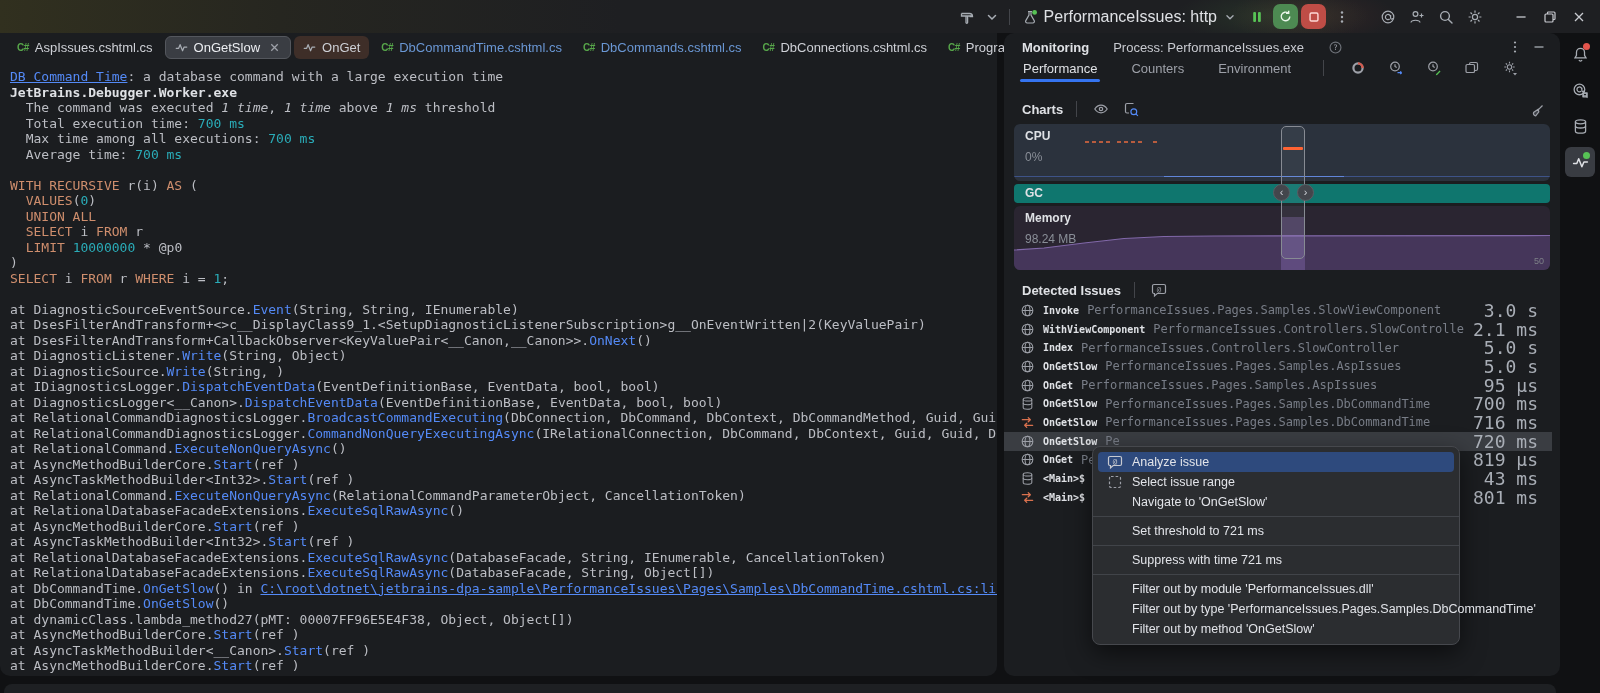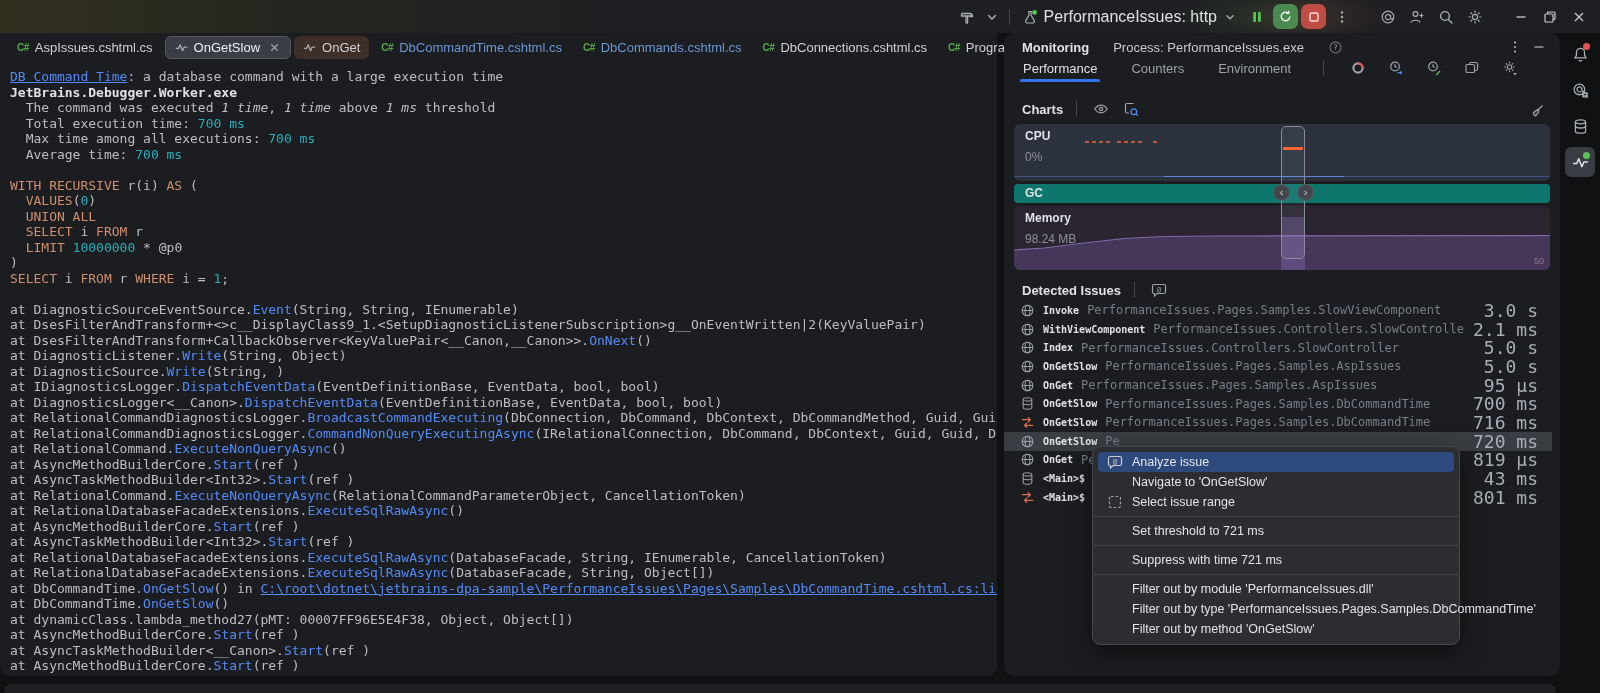--- a/index.html
+++ b/index.html
@@ -604,30 +604,30 @@
     <div class="menu-item hl">
       <span class="mi-ico">
         <svg viewBox="0 0 16 16" fill="none" stroke="#c8cad0" stroke-width="1.2">
           <path d="M3 2.5h10A1.5 1.5 0 0 1 14.5 4v6a1.5 1.5 0 0 1-1.5 1.5H6.2L3.5 14v-2.5H3A1.5 1.5 0 0 1 1.5 10V4A1.5 1.5 0 0 1 3 2.5z"></path>
           <text x="8" y="9.6" font-size="7.5" text-anchor="middle" fill="#c8cad0" stroke="none">@</text>
         </svg>
       </span>
       <span>Analyze issue</span>
     </div>
     <div class="menu-item">
-      <span class="mi-ico"></span>
-      <span>Navigate to 'OnGetSlow'</span>
-    </div>
-    <div class="menu-item">
       <span class="mi-ico">
         <svg viewBox="0 0 16 16" fill="none" stroke="#9da0a8" stroke-width="1.2">
           <rect x="2.5" y="2.5" width="11" height="11" rx="1.5" stroke-dasharray="2.6 2"></rect>
         </svg>
       </span>
       <span>Select issue range</span>
+    </div>
+    <div class="menu-item">
+      <span class="mi-ico"></span>
+      <span>Navigate to 'OnGetSlow'</span>
     </div>
     <div class="menu-sep"></div>
     <div class="menu-item">
       <span class="mi-ico"></span>
       <span>Set threshold to 721 ms</span>
     </div>
     <div class="menu-sep"></div>
     <div class="menu-item">
       <span class="mi-ico"></span>
       <span>Suppress with time 721 ms</span>

